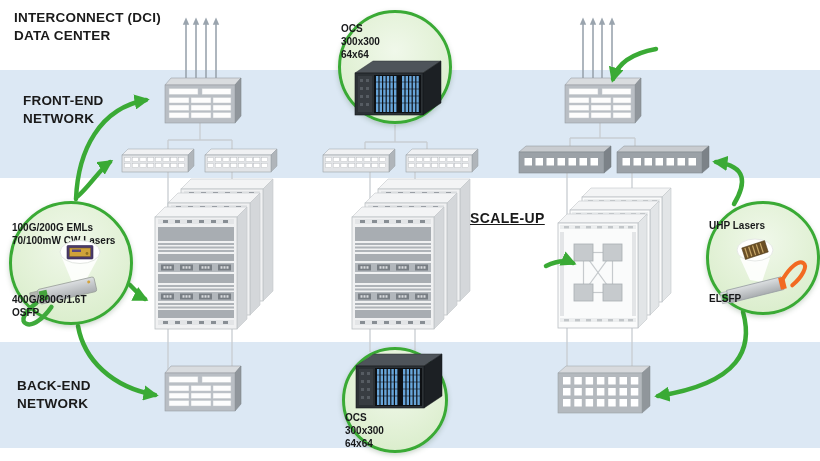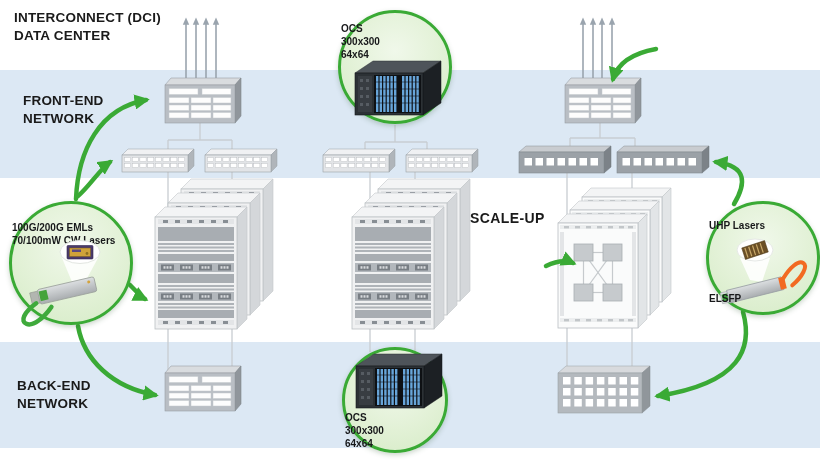--- a/index.html
+++ b/index.html
@@ -5,21 +5,21 @@
   html,body{margin:0;padding:0;background:#fff;}
   .stage{position:relative;width:820px;height:461px;background:#ffffff;overflow:hidden;
          font-family:"Liberation Sans",sans-serif;}
   .band{position:absolute;left:0;width:820px;background:#dce8f4;}
   #band-frontend{top:70px;height:108px;}
   #band-backend{top:342px;height:106px;}
   svg.diagram{position:absolute;left:0;top:0;width:820px;height:461px;}
   .label{position:absolute;font-weight:bold;color:#1a1a1a;font-size:13.5px;line-height:1.35;
          letter-spacing:.2px;white-space:nowrap;}
   .label span{display:block;}
-  #label-scaleup{font-size:14px;letter-spacing:.4px;}
+  #label-scaleup{font-size:14px;letter-spacing:.4px;text-decoration:underline;}
   .circle{position:absolute;border:3.5px solid #3aaa35;border-radius:50%;
           background:radial-gradient(circle at 50% 35%, #f0f8ea 0%, #e2f1d6 55%, #d5ebc6 100%);
           box-shadow:0 2px 5px rgba(50,90,50,.25);box-sizing:border-box;}
   .ctext{position:absolute;left:0;right:0;font-weight:bold;color:#17181a;
          font-size:10px;line-height:1.28;}
   .ctext span{display:block;white-space:nowrap;}
   svg.art{position:absolute;overflow:visible;}
 </style>
 </head>
 <body>
@@ -412,20 +412,24 @@
   </svg>
 
   <div class="circle" style="left:9px;top:201px;width:124px;height:124px;">
     <div class="ctext" style="top:18px;">
       <span>100G/200G EMLs</span>
       <span>70/100mW CW Lasers</span>
     </div>
     <svg class="art" style="left:0;top:34px;" width="120" height="74" viewBox="0 0 120 74">
         <use href="#sym-osfp"></use>
       </svg>
+    <div class="ctext" style="top:90px;">
+      <span>400G/800G/1.6T</span>
+      <span>OSFP</span>
+    </div>
   </div>
 
   <div class="circle" style="left:338px;top:10px;width:114px;height:114px;">
     <div class="ctext" style="top:10px;">
       <span>OCS</span>
       <span>300x300</span>
       <span>64x64</span>
     </div>
     <svg class="art" style="left:10px;top:46px;" width="92" height="62" viewBox="0 0 92 62">
         <use href="#sym-ocs"></use>

